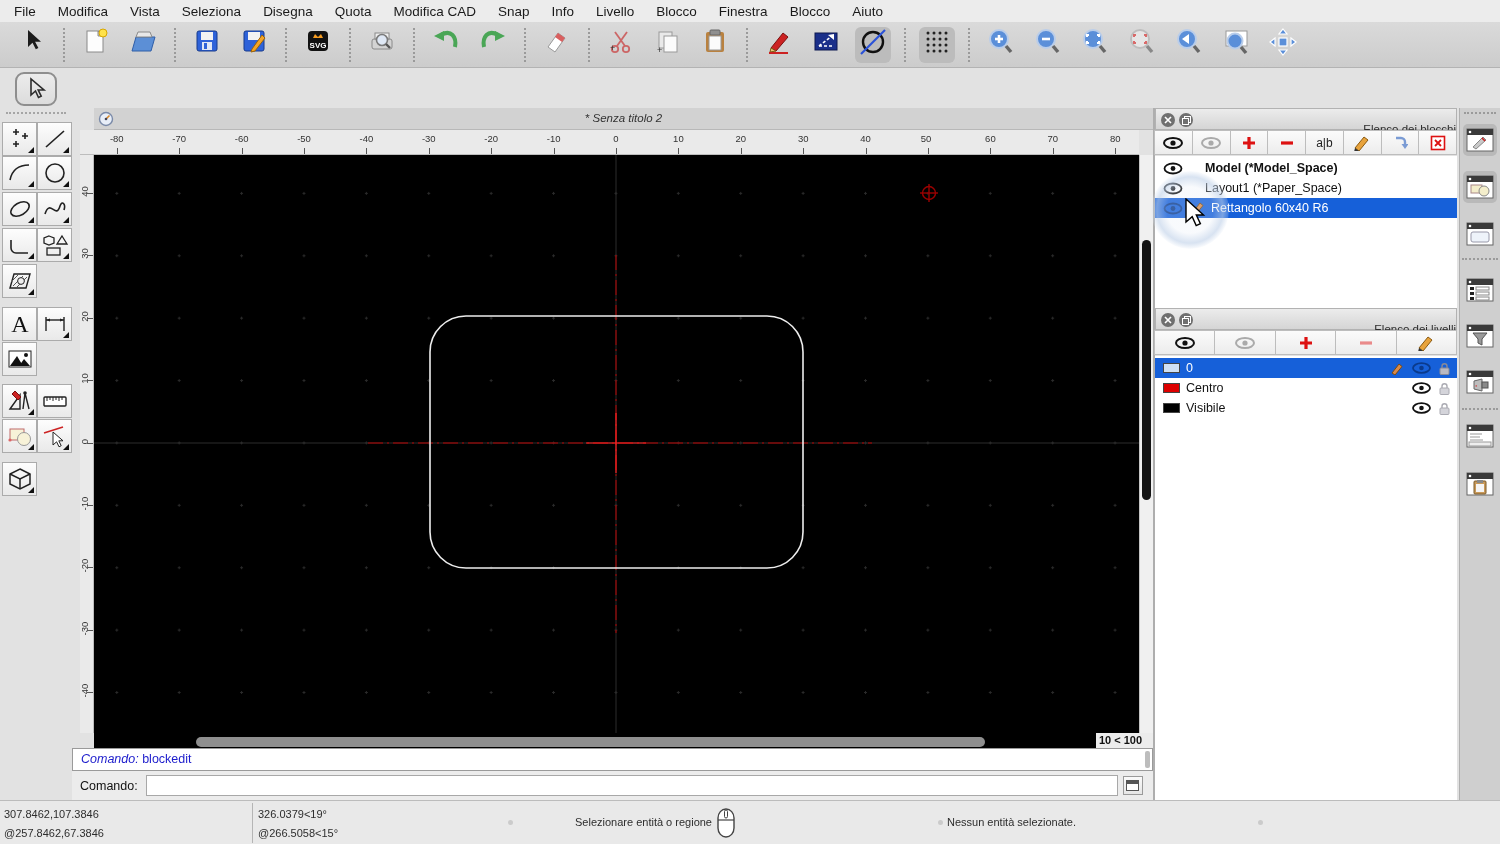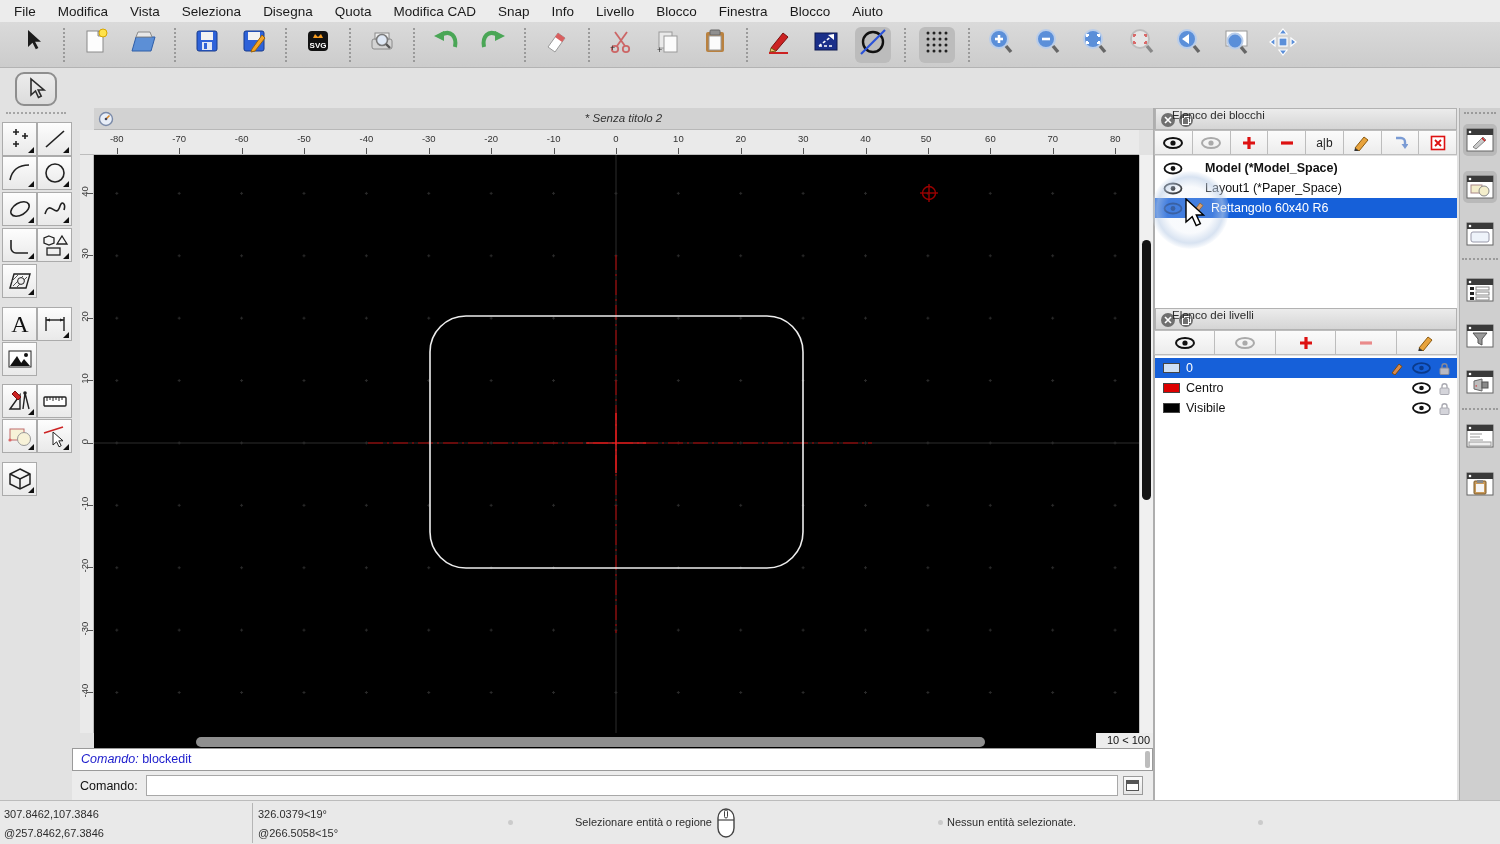--- a/index.html
+++ b/index.html
@@ -39,29 +39,29 @@
   .hruler .tick { position:absolute; bottom:0; width:1px; height:6px; background:#555; }
   .vruler { position:absolute; left:80px; top:155px; width:14px; height:578px; background:#eaeaea;
             border-right:1px solid #bdbdbd; font-size:9.5px; color:#333; }
   .vruler .lab { position:absolute; left:-11px; width:30px; text-align:center; transform:rotate(-90deg); }
   .vruler .tick { position:absolute; right:0; height:1px; width:6px; background:#555; }
   .canvas { position:absolute; left:94px; top:155px; width:1045px; height:593px; background:#000;
             background-image:radial-gradient(circle, #2a2a2a 1.1px, transparent 1.4px);
             background-size:62.4px 62.4px; background-position:-8.4px 7.2px; }
   .hscroll-thumb { position:absolute; left:102px; top:582px; width:789px; height:10px; background:#8f8f8f; border-radius:5px; }
   .zoombox { position:absolute; left:1096px; top:733px; width:57px; height:15px; background:#ececec;
-             font-size:11px; color:#111; text-align:right; padding:1px 3px 0 0; }
+             font-size:11px; color:#111; text-align:right; padding:1px 11px 0 0;font-weight:bold; }
   .vscroll { position:absolute; left:1139px; top:155px; width:14px; height:578px; background:#f0f0f0; border-left:1px solid #c2c2c2; }
   .vscroll .thumb { position:absolute; left:2px; top:85px; width:9px; height:260px; background:#141414; border-radius:5px; }
   .rdivider { position:absolute; left:1153px; top:108px; width:2px; height:692px; background:#aeaeae; }
 
   
   .panel-title { position:absolute; height:22px; background:linear-gradient(#ececec,#d5d5d5);
                  border:1px solid #b2b2b2; font-size:11.5px; color:#2c2c2c; }
-  .panel-title .t { position:absolute; left:0; right:0; top:0; text-align:left;padding-left:16px; }
+  .panel-title .t { position:absolute; left:0; right:0; top:14px; text-align:right;padding-left:16px; }
   .pt-btn { position:absolute; top:4px; width:14px; height:14px; border-radius:50%; background:#6f6f6f;
             display:flex; align-items:center; justify-content:center; }
   .ptoolbar { position:absolute; display:flex; background:#dcdcdc; }
   .ptool { flex:1; height:25px; border:1px solid #bdbdbd; margin-left:-1px; background:linear-gradient(#fbfbfb,#ececec);
            display:flex; align-items:center; justify-content:center; font-size:12px; color:#222; }
   .plist { position:absolute; background:#fff; }
   .prow { position:absolute; left:0; width:100%; height:20px; display:flex; align-items:center; font-size:12.5px; color:#111; }
   .prow.sel { background:#1660d9; color:#fff; }
   .swatch { width:17px; height:10px; border:1px solid #444; margin:0 6px 0 8px; }
 

